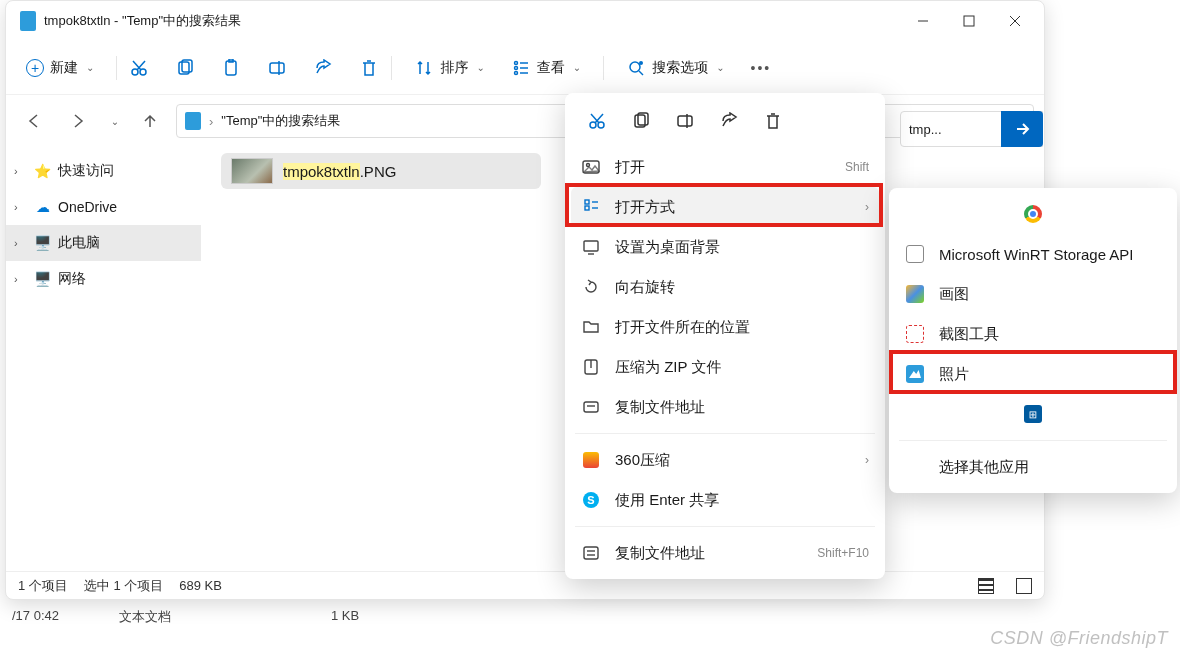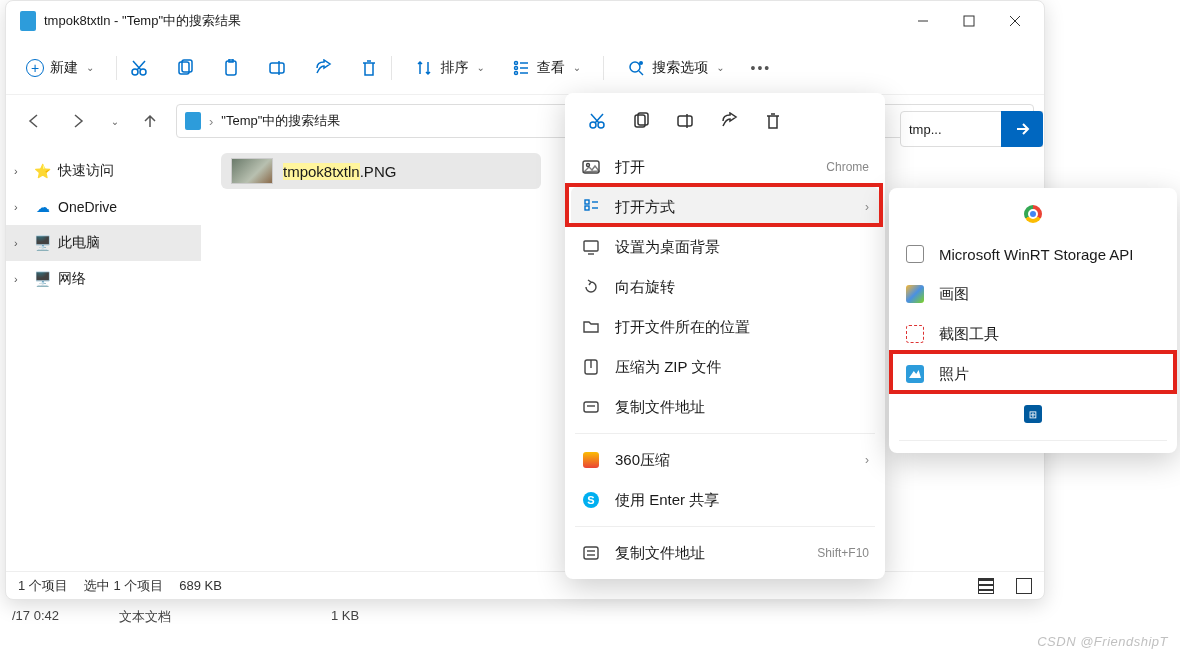--- a/index.html
+++ b/index.html
@@ -68,21 +68,21 @@
 .appico { width:18px; height:18px; border-radius:3px; }
 
 .searchbox { position:absolute; left:900px; top:111px; width:143px; height:36px; border:1px solid #ddd; display:flex; align-items:center; border-radius:4px 0 0 4px; padding:0 8px; gap:6px; background:#fff; font-size:13px; z-index:5; }
 .searchbox .x { margin-left:auto; color:#666; font-size:14px; }
 .searchgo { position:absolute; left:1001px; top:111px; width:42px; height:36px; background:#0067c0; display:flex; align-items:center; justify-content:center; border-radius:0 4px 4px 0; z-index:5; }
 .searchgo svg { width:16px; height:16px; stroke:#fff; stroke-width:2; fill:none; }
 
 .bgpane { position:absolute; left:0; top:600px; width:1048px; height:60px; padding:8px 12px; font-size:13px; color:#444; display:flex; flex-direction:column; gap:12px; }
 .bgrow { display:flex; gap:60px; }
 
-.watermark { position:absolute; right:12px; bottom:10px; font-size:13px; color:rgba(140,140,140,0.55); font-style:italic; letter-spacing:0.5px;margin-top:36px; }
+.watermark { position:absolute; right:12px; bottom:10px; font-size:18px; color:rgba(140,140,140,0.55); font-style:italic; letter-spacing:0.5px;margin-top:36px; }
 </style>
 </head>
 <body>
 
 <div class="bgpane">
   <div class="bgrow">
     <span>/17 0:42</span>
     <span>文本文档</span>
     <span style="margin-left:100px">1 KB</span>
   </div>
@@ -308,21 +308,21 @@
   </div>
   <div class="ctx-item">
     <span class="mi">
         <svg fill="#3a97d4" stroke="none">
           <rect x="1" y="3" width="16" height="12" rx="2"></rect>
           <circle cx="6" cy="7" r="1.5" fill="#fff"></circle>
           <path d="M2 14 L7 9 L10 12 L13 8 L17 13 Z" fill="#fff" opacity="0.7"></path>
         </svg>
       </span>
     <span class="lbl">打开</span>
-    <span class="hint">Chrome</span>
+    <span class="hint">Shift</span>
   </div>
   <div class="ctx-item hover">
     <span class="mi">
         <svg style="stroke:#0070cc">
           <rect x="3" y="2" width="4" height="4"></rect>
           <rect x="3" y="8" width="4" height="4"></rect>
           <line x1="10" y1="4" x2="16" y2="4"></line>
           <line x1="10" y1="10" x2="16" y2="10"></line>
         </svg>
       </span>
@@ -433,18 +433,22 @@
         </span>
       </span>
     <span class="lbl">照片</span>
   </div>
   <div class="ctx-item">
     <span class="mi">
         <span class="appico" style="background:#005a9e;display:flex;align-items:center;justify-content:center;color:#fff;font-size:10px">⊞</span>
       </span>
   </div>
   <div class="ctx-sep"></div>
+  <div class="ctx-item">
+    <span class="mi"></span>
+    <span class="lbl">选择其他应用</span>
+  </div>
 </div>
 
 <div class="redbox rb1"></div>
 <div class="redbox rb2"></div>
 
 <div class="watermark">CSDN @FriendshipT</div>
 
 </body></html>

